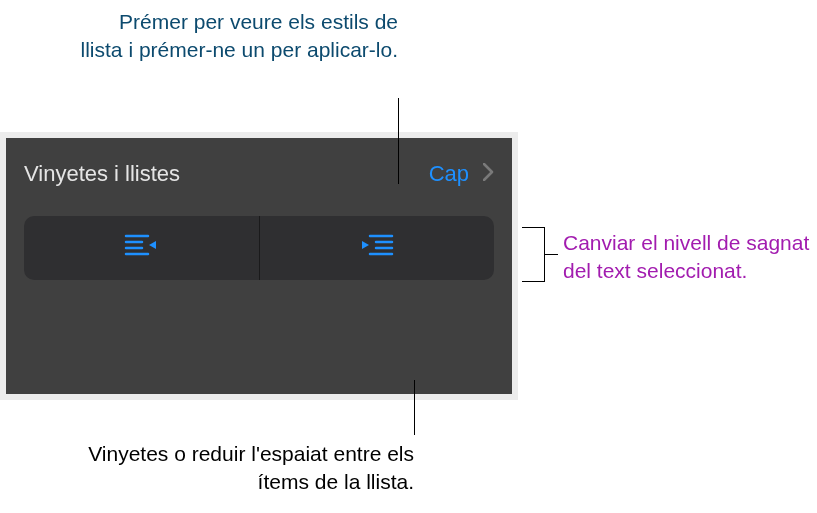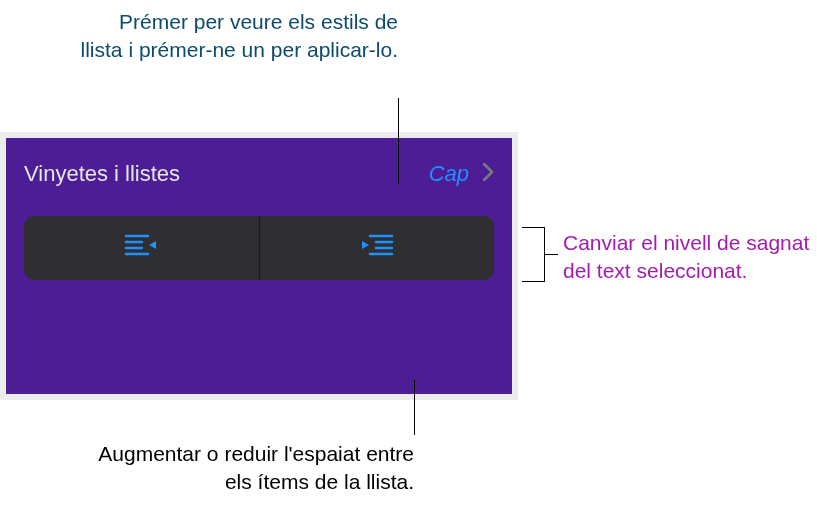--- a/index.html
+++ b/index.html
@@ -48,41 +48,40 @@
       top: 132px;
       left: 0;
       width: 518px;
       height: 268px;
       background: #ececec;
       padding: 6px;
     }
     .panel {
       width: 100%;
       height: 100%;
-      background: #4c1d95;
+      background: #404040;
       color: #fff;
       padding: 0 18px;
       display: flex;
       flex-direction: column;
     }
     .row {
       display: flex;
       align-items: center;
       justify-content: space-between;
       height: 72px;
     }
     .row-label {
       font-size: 22px;
       color: #e5e5e5;
     }
     .row-value {
       display: flex;
       align-items: center;
       gap: 14px;
-      font-style: italic;
     }
     .value-text {
       font-size: 22px;
       color: #1e90ff;
     }
     .chevron {
       color: #7a7a7a;
     }
     .segmented {
       display: flex;
@@ -145,21 +144,21 @@
       height: 55px;
     }
   </style>
 </head>
 <body>
 
 <div class="callout-top">Prémer per veure els estils de llista i prémer-ne un per aplicar-lo.</div>
 
 <div class="callout-right">Canviar el nivell de sagnat del text seleccionat.</div>
 
-<div class="callout-bottom">Augmentar o reduir l'espaiat entre els ítems de la llista.</div>
+<div class="callout-bottom">Vinyetes o reduir l'espaiat entre els ítems de la llista.</div>
 
 <div class="panel-wrapper">
   <div class="panel">
 
     <div class="row">
       <span class="row-label">Vinyetes i llistes</span>
       <div class="row-value">
         <span class="value-text">Cap</span>
         <span class="chevron">
           <svg width="11" height="18" viewBox="0 0 11 18">

